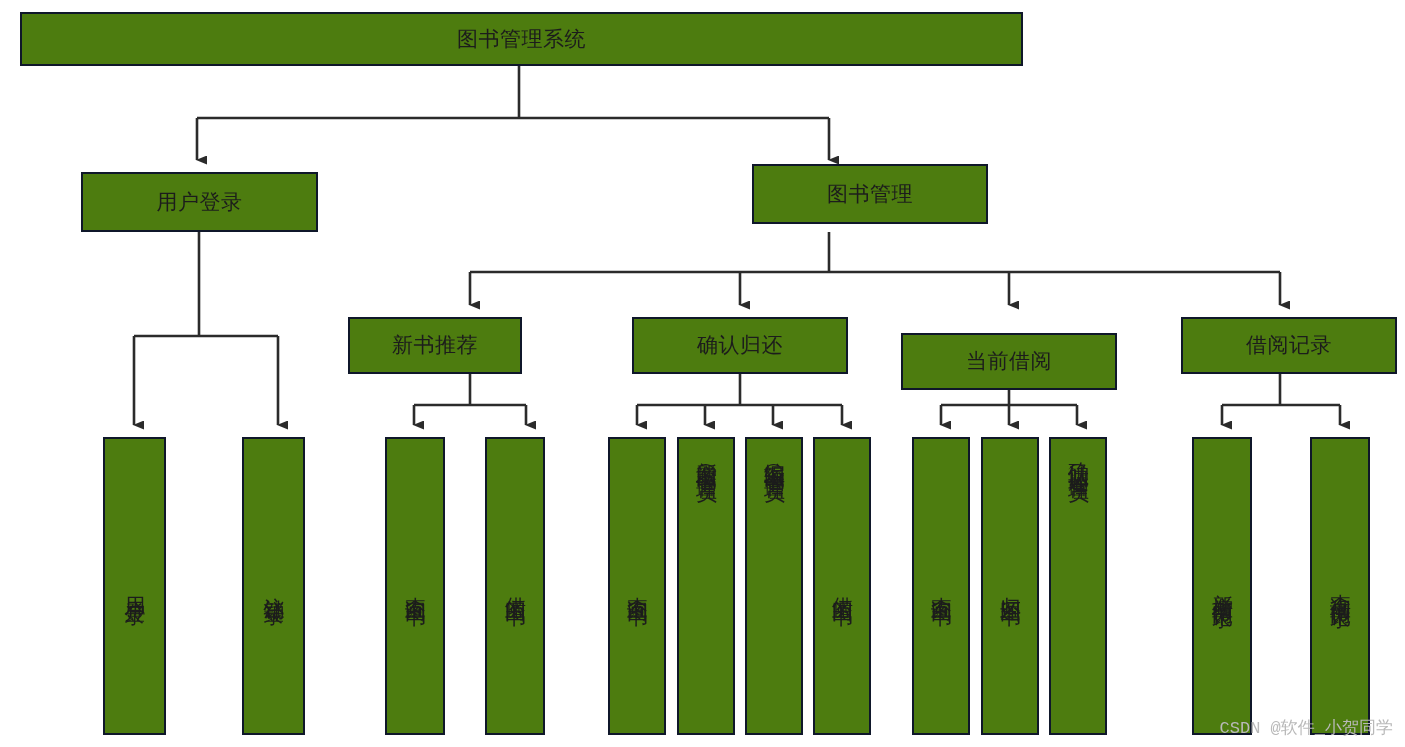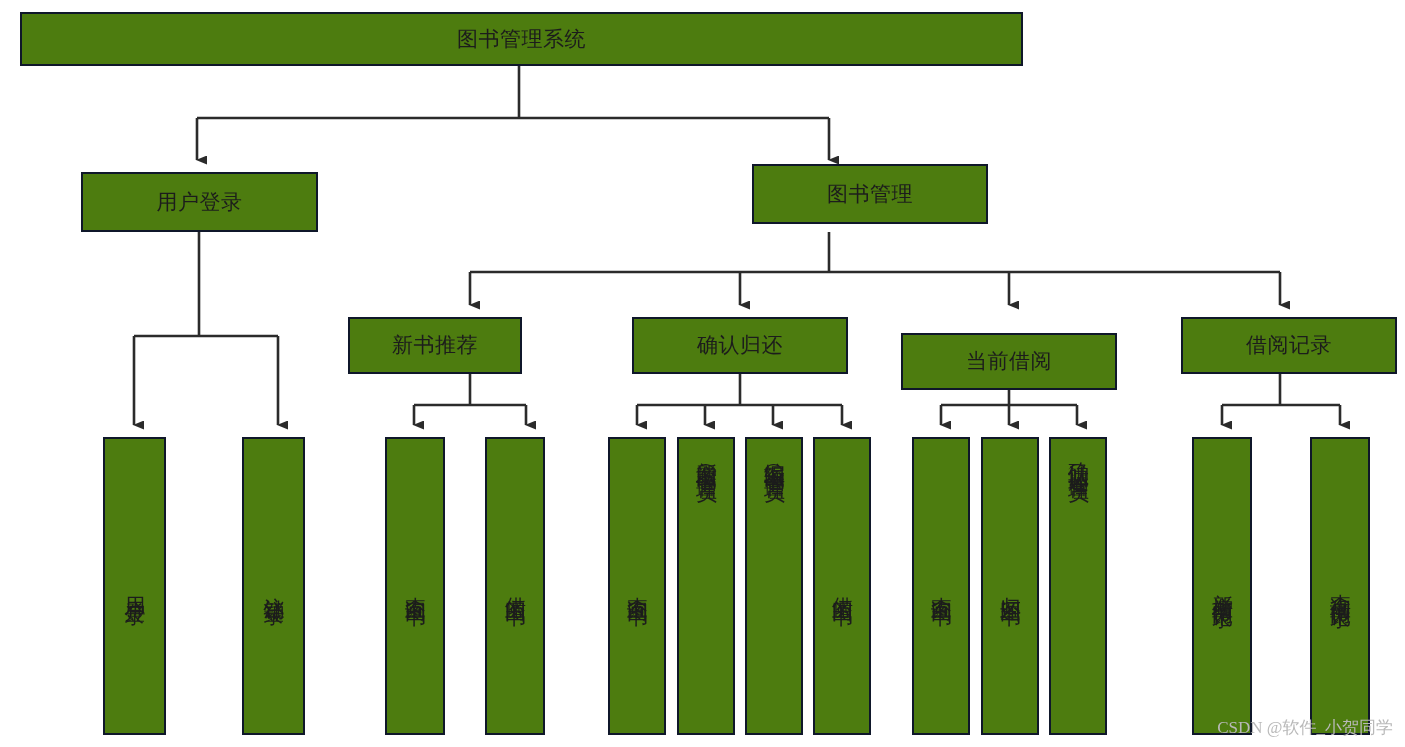--- a/index.html
+++ b/index.html
@@ -61,21 +61,21 @@
     align-items: center;
     padding-top: 0;
   }
   .watermark {
     position: absolute;
     right: 12px;
     bottom: 8px;
     font-size: 17px;
     color: #b9b9b9;
     white-space: nowrap;
-    font-family: Liberation Serif, serif;
+    font-family: Liberation Mono, monospace;
   }
 </style>
 </head>
 <body>
 
 <div id="diagram-root">
 
   <svg class="connectors" viewBox="0 0 1405 747" xmlns="http://www.w3.org/2000/svg">
     <defs>
       <marker id="arrowhead" markerWidth="9" markerHeight="11" refX="4.5" refY="10" orient="auto" markerUnits="userSpaceOnUse">

